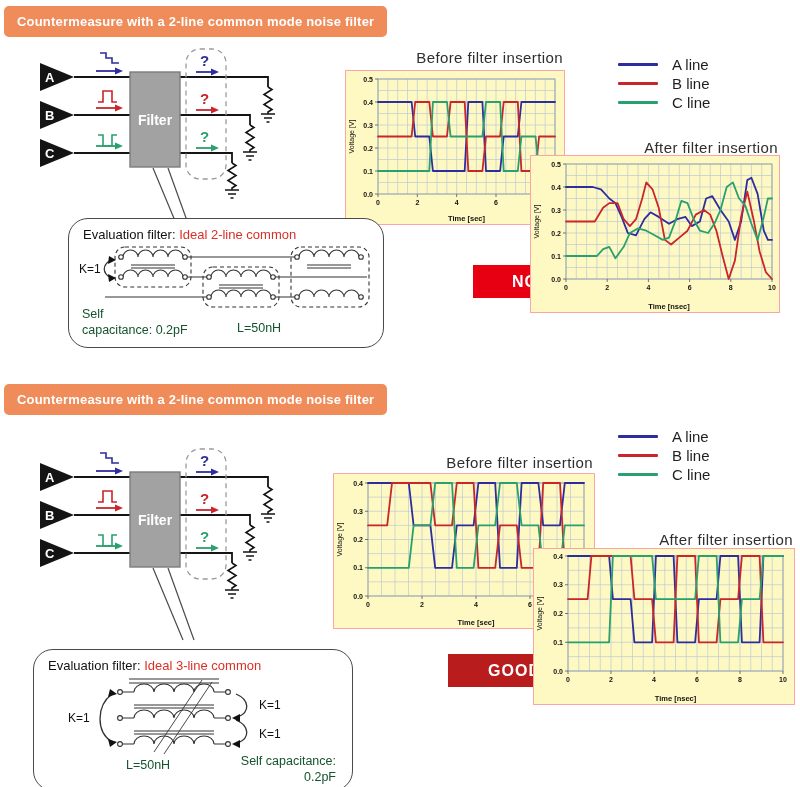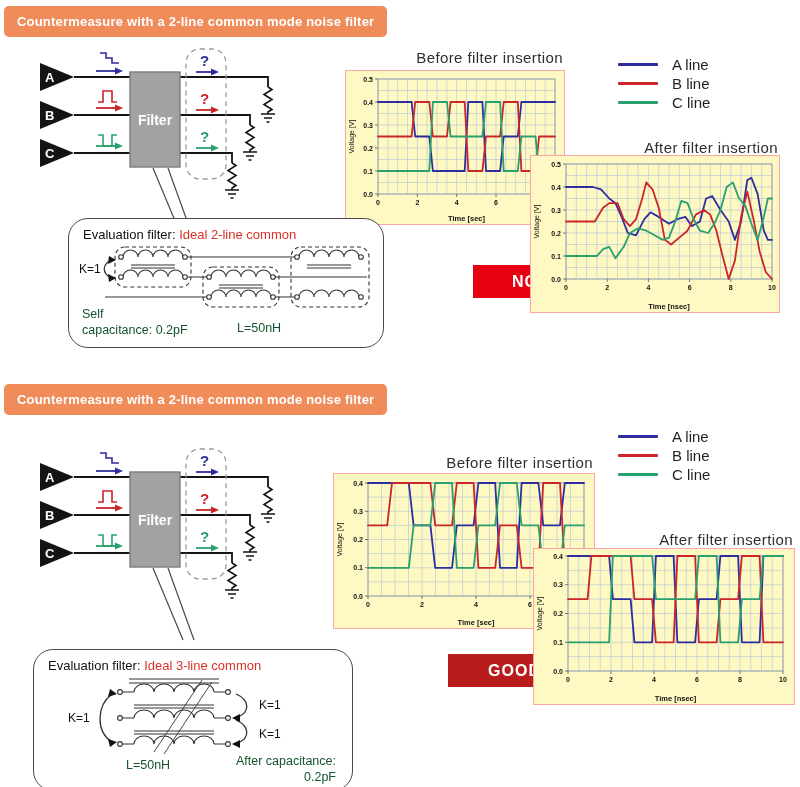--- a/index.html
+++ b/index.html
@@ -344,21 +344,21 @@
       <polygon points="56,13 63,18 54,21" fill="#111"></polygon>
       <polygon points="54,63 63,66 56,71" fill="#111"></polygon>
       <polygon points="186,38 178,42 186,46" fill="#111"></polygon>
       <polygon points="186,64 178,68 186,72" fill="#111"></polygon>
       <text x="14" y="46" class="kl">K=1</text>
       <text x="205" y="33" class="kl">K=1</text>
       <text x="205" y="62" class="kl">K=1</text>
     </svg>
     <div class="co-small" style="left:92px;top:108px;">L=50nH</div>
     <div class="co-small" style="right:16px;top:104px;text-align:right;">
-      <span>After capacitance:</span><br>
+      <span>Self capacitance:</span><br>
       <span>0.2pF</span>
     </div>
   </div>
 
   <div class="chart-title" style="left:333px;top:454px;width:260px;">Before filter insertion</div>
   <div class="chart-box" style="left:333px;top:473px;width:260px;height:154px;"><svg width="260" height="154">
         <line x1="34" y1="9" x2="34" y2="122" stroke="#bcc9d4" stroke-width="0.7"></line>
         <line x1="47.5" y1="9" x2="47.5" y2="122" stroke="#bcc9d4" stroke-width="0.7"></line>
         <line x1="61" y1="9" x2="61" y2="122" stroke="#bcc9d4" stroke-width="0.7"></line>
         <line x1="74.5" y1="9" x2="74.5" y2="122" stroke="#bcc9d4" stroke-width="0.7"></line>

